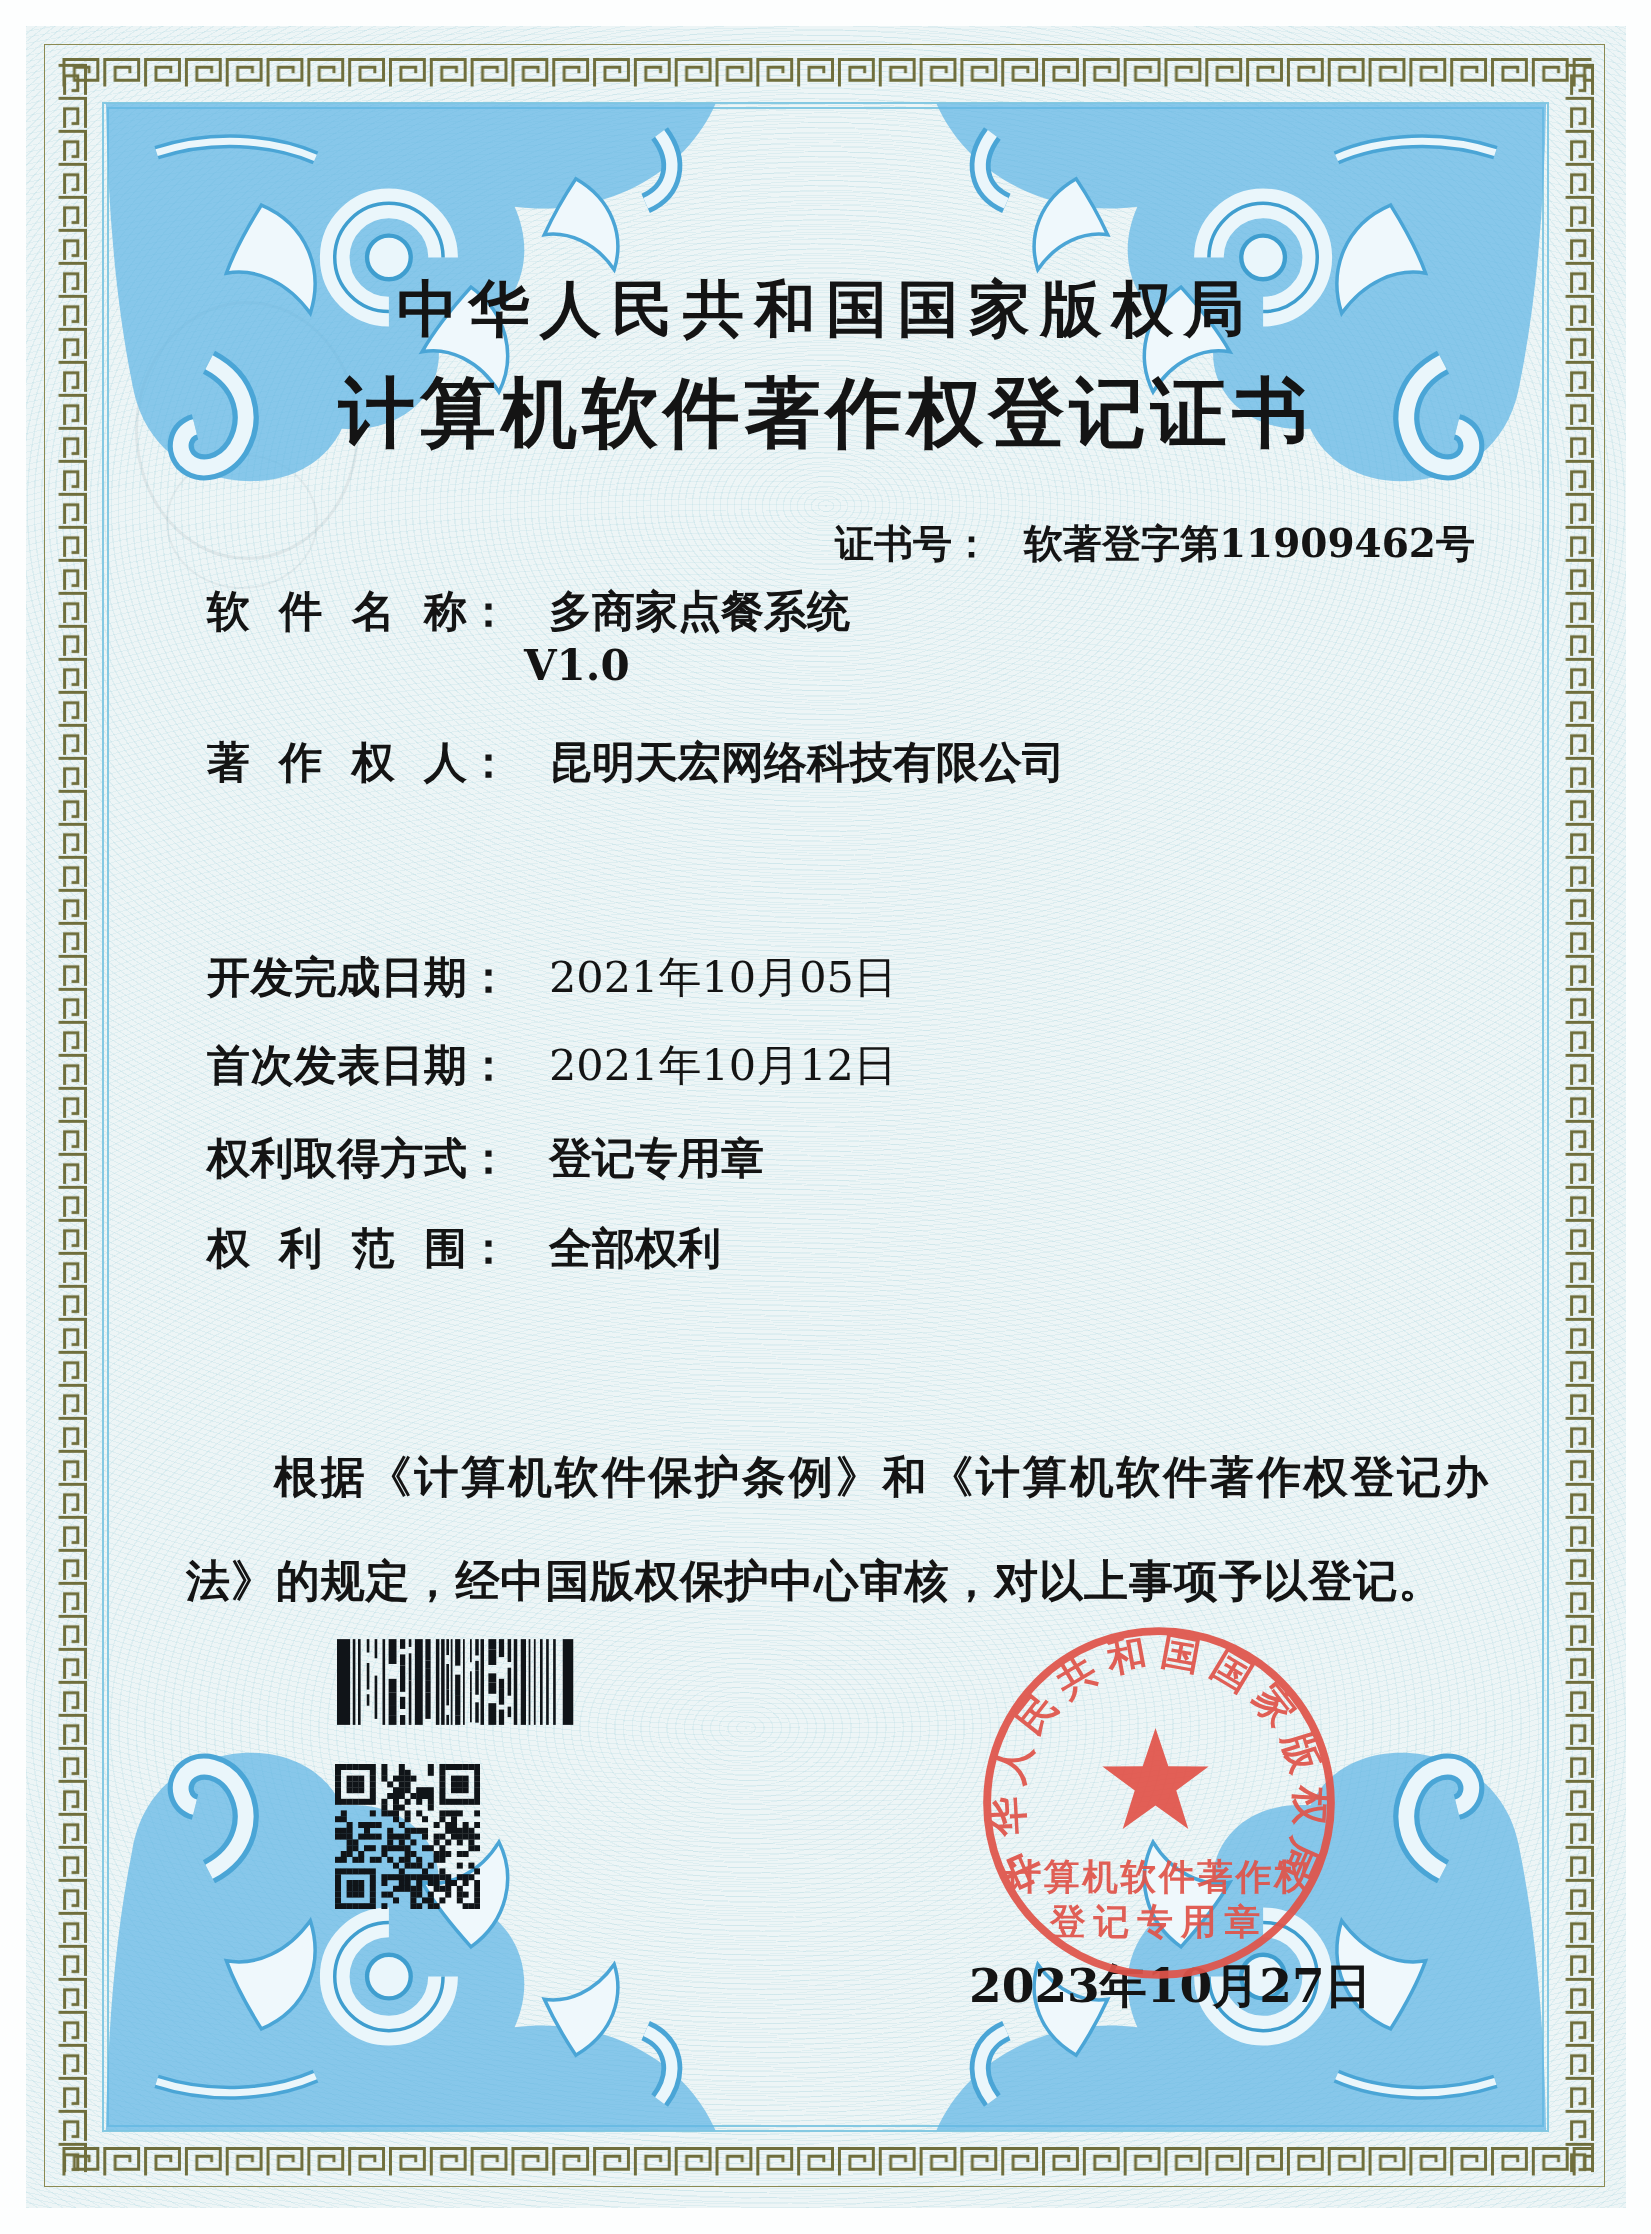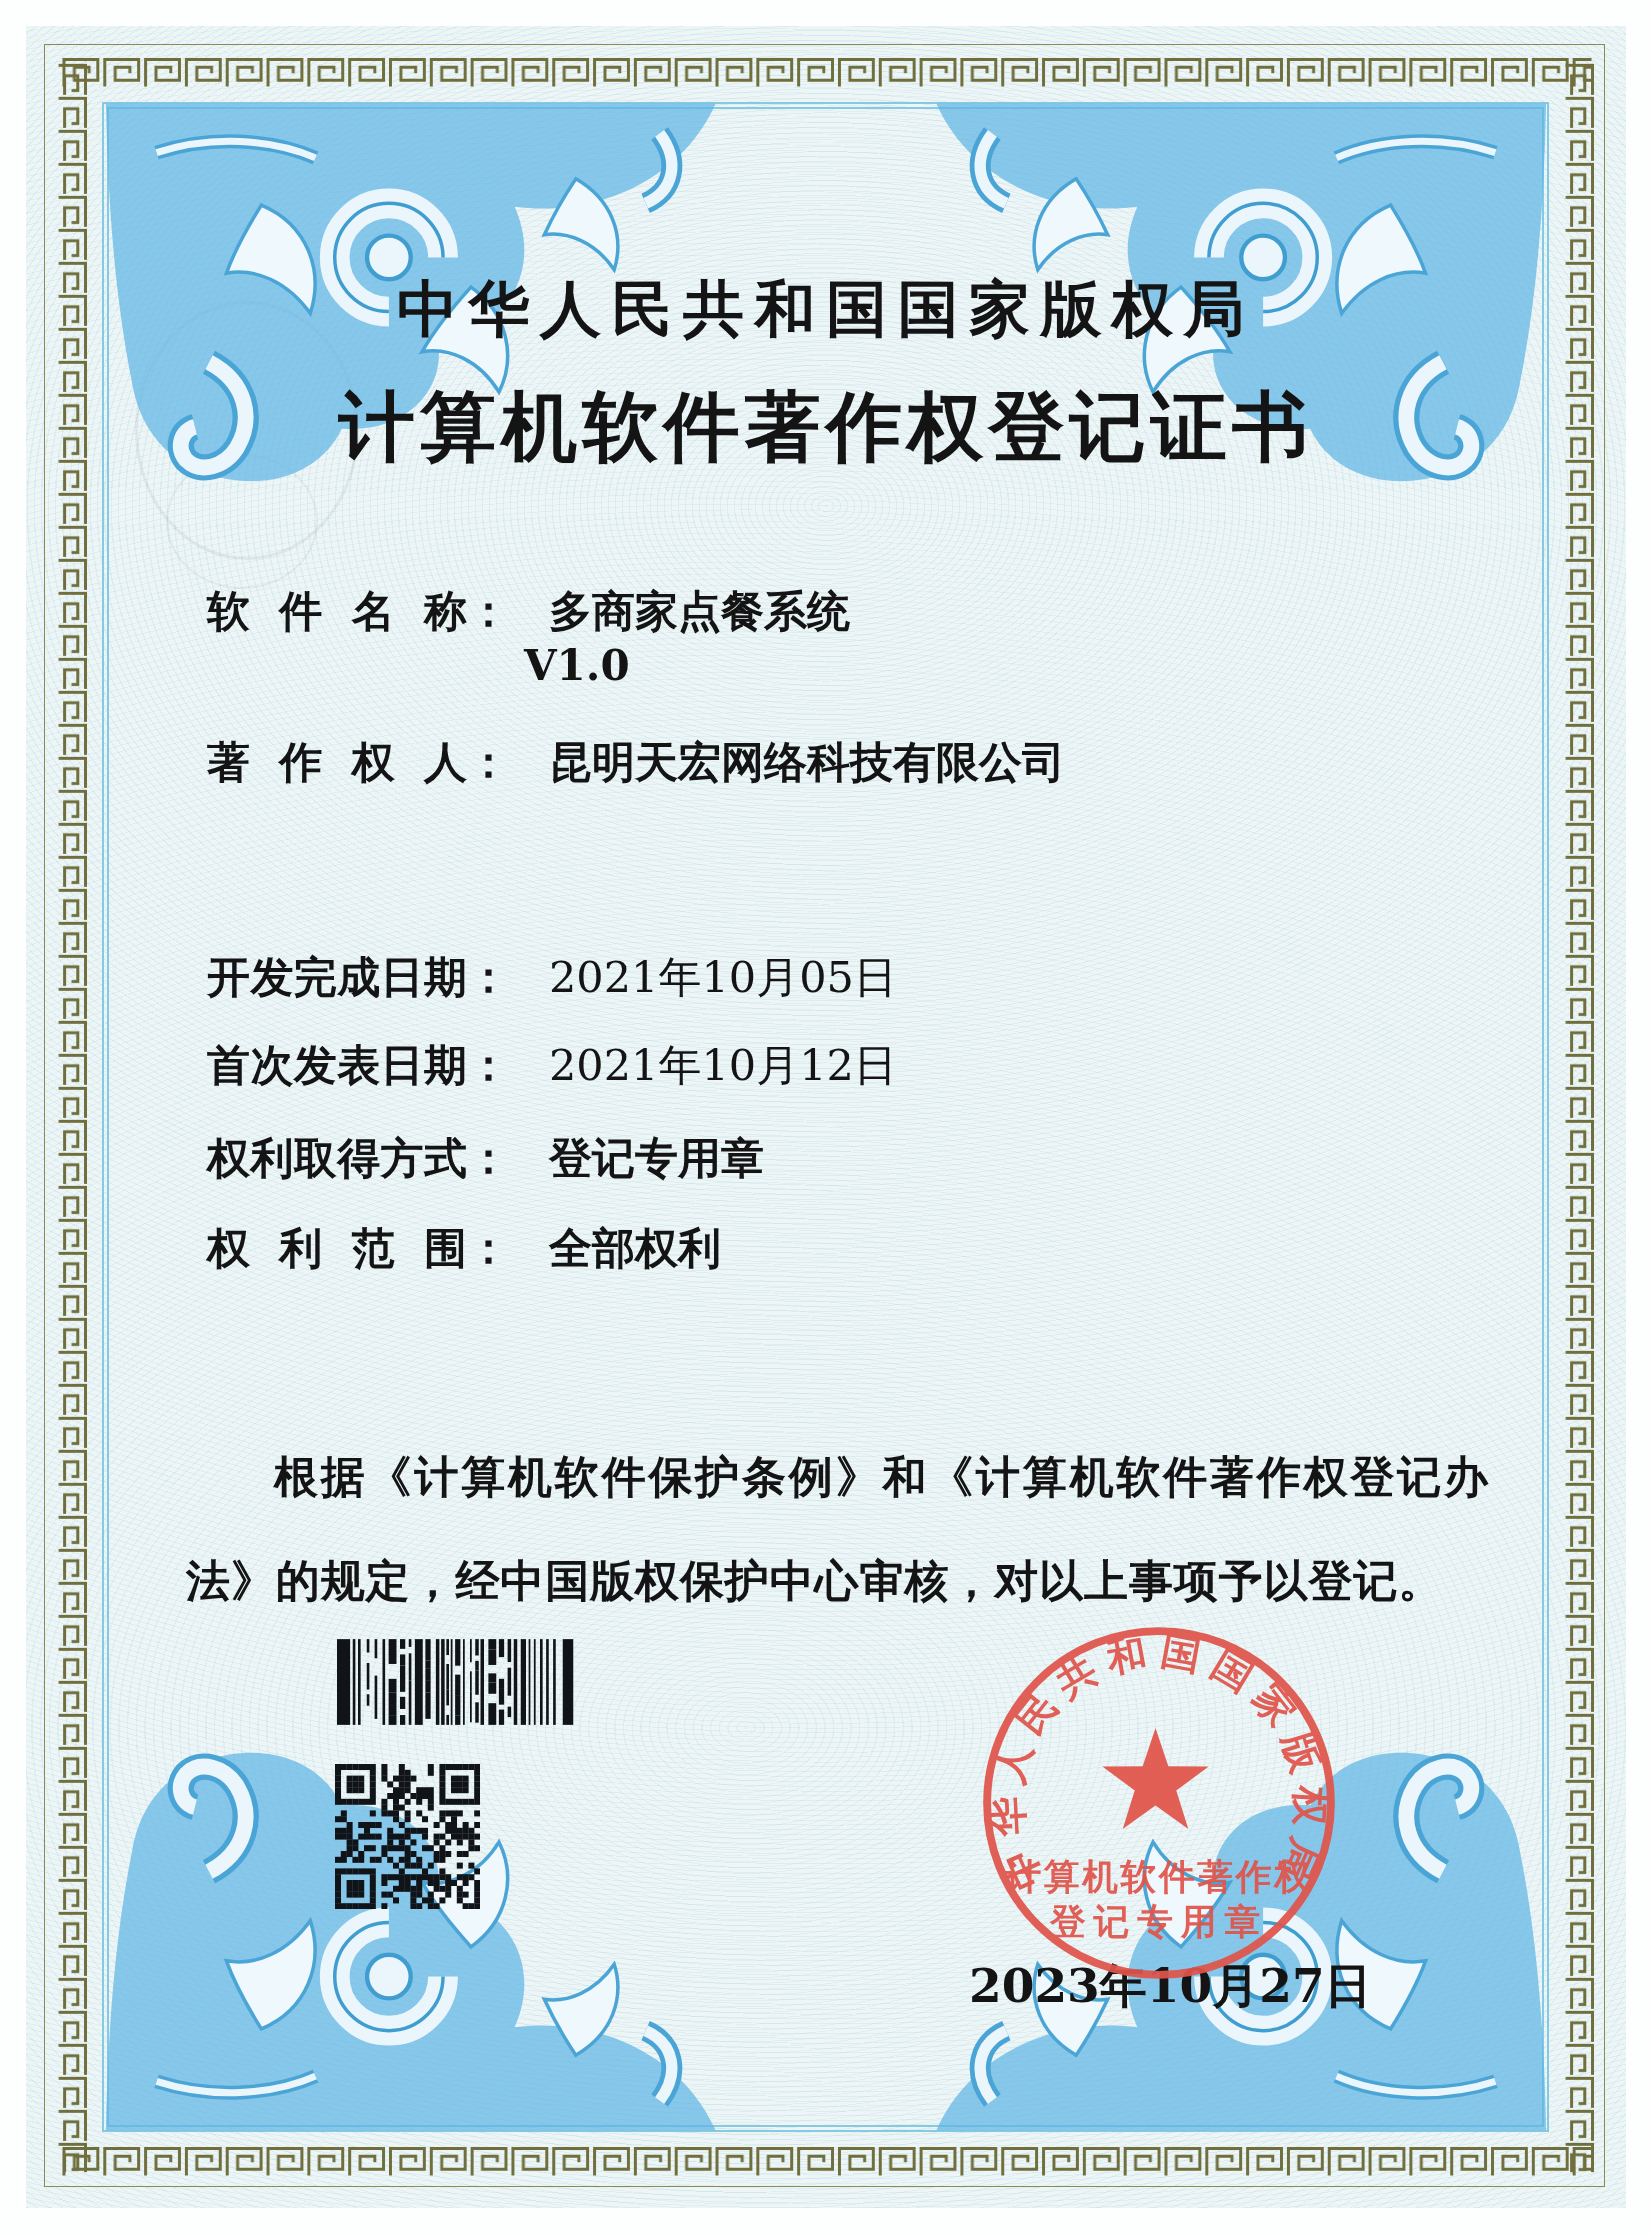--- a/index.html
+++ b/index.html
@@ -22,21 +22,21 @@
   .corner-orn{position:absolute; width:651px; height:393px; z-index:2;}
   .corner-orn.tl{left:104px; top:102px;}
   .corner-orn.tr{right:104px; top:102px; transform:scaleX(-1);}
   .corner-orn.bl{left:104px; bottom:102px; transform:scaleY(-1);}
   .corner-orn.br{right:104px; bottom:102px; transform:scale(-1,-1);}
   .emboss{position:absolute; left:135px; top:301px; width:218px; height:253px; border:3.5px solid rgba(120,140,150,0.13); border-radius:50%; z-index:1;}
   .emboss2{position:absolute; left:166px; top:454px; width:148px; height:131px; border:2.6px solid rgba(120,140,150,0.10); border-radius:50%; z-index:1;}
 
   .t1{position:absolute; left:0; top:269px; width:100%; text-align:center; z-index:3;
       font-family:"DejaVu Serif", serif; font-size:61px; font-weight:700; letter-spacing:10.5px; white-space:nowrap;}
-  .t2{position:absolute; left:0; top:377px; width:100%; text-align:center; z-index:3;
+  .t2{position:absolute; left:0; top:363px; width:100%; text-align:center; z-index:3;
       font-family:"DejaVu Serif", serif; font-size:76px; font-weight:900; letter-spacing:5.2px; white-space:nowrap;}
   .certno{position:absolute; right:177px; top:517px; z-index:3; font-family:"DejaVu Serif", serif;
       font-size:39px; font-weight:600; white-space:nowrap;}
   .certno .cn-label{margin-right:33px;}
 
   .row{position:absolute; left:207px; z-index:3; font-size:43px; white-space:nowrap;}
   .row .lbl{display:inline-block; width:260px; text-align:justify; text-align-last:justify; font-weight:700; vertical-align:top;}
   .row .cl{font-weight:700;}
   .row .val{margin-left:39px;}
   .val-cjk{font-weight:700;}
@@ -113,20 +113,23 @@
     </svg>
   <svg class="corner-orn br" viewBox="0 0 745 450">
       <use href="#orn"></use>
     </svg>
 
   <div class="emboss"></div>
   <div class="emboss2"></div>
 
   <div class="t1">中华人民共和国国家版权局</div>
   <div class="t2">计算机软件著作权登记证书</div>
+  <div class="certno">
+    <span class="cn-label">证书号：</span><span>软著登字第11909462号</span>
+  </div>
 
   <div class="row r-name">
     <span class="lbl">软件名称</span><span class="cl">：</span><span class="val val-cjk">多商家点餐系统</span>
   </div>
   <div class="row r-version">
     <span class="version-val">V1.0</span>
   </div>
   <div class="row r-author">
     <span class="lbl">著作权人</span><span class="cl">：</span><span class="val val-cjk">昆明天宏网络科技有限公司</span>
   </div>

